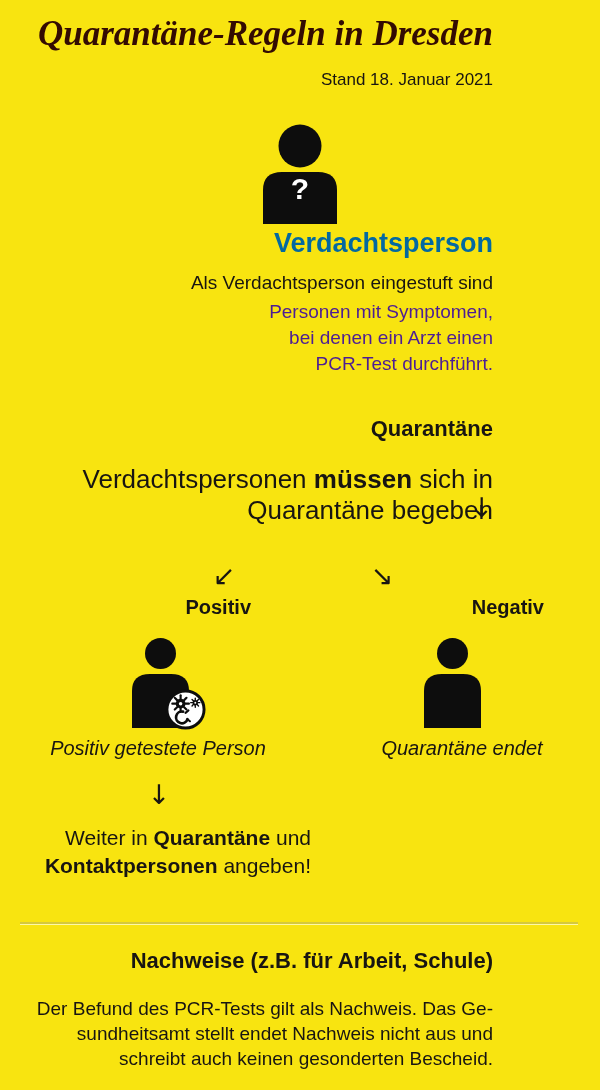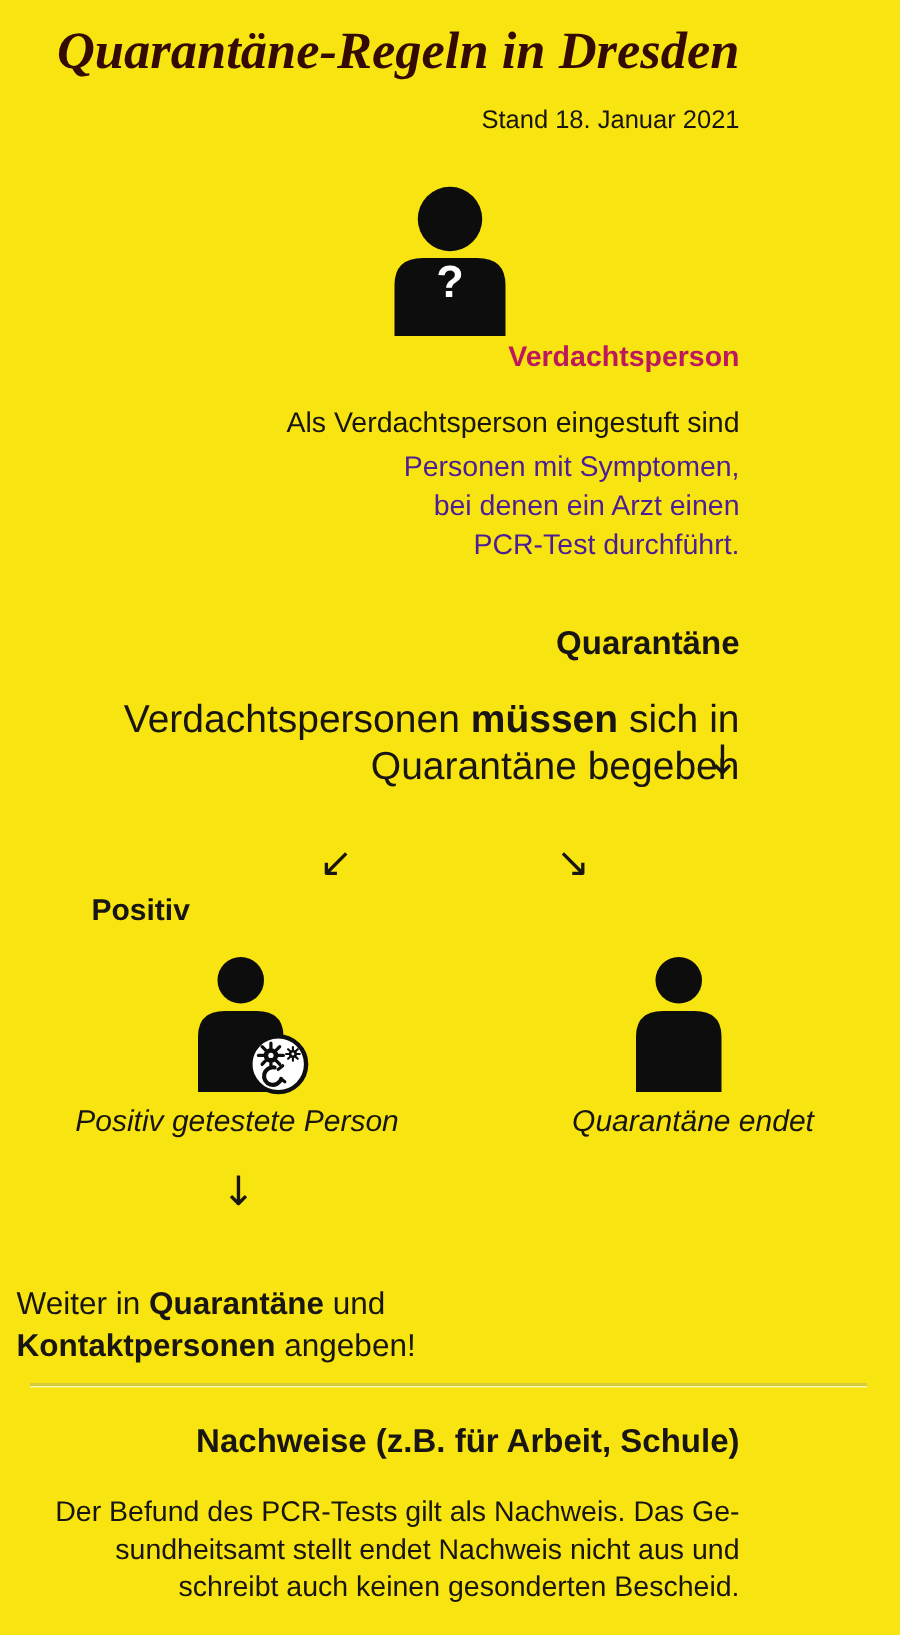--- a/index.html
+++ b/index.html
@@ -21,43 +21,43 @@
     color:#330b02;
   }
   .date-line{top:70px;font-size:17px;}
   .suspect-icon-wrap{left:261px;top:124px;width:78px;height:100px;}
   .suspect-icon-wrap svg{display:block;width:78px;height:100px;}
   .question-mark{
     position:absolute;left:0;top:48px;width:78px;
     text-align:center;color:#ffffff;
     font-size:30px;font-weight:bold;line-height:34px;
   }
-  .suspect-heading{top:228px;font-size:19px;font-weight:bold;color:#be185d;}
+  .suspect-heading{top:228px;font-size:27px;font-weight:bold;color:#0369a1;}
   .suspect-intro{top:272px;font-size:19px;}
   .suspect-red{top:299px;font-size:19px;line-height:26px;color:#4c1d95;}
   .q-heading{top:416px;font-size:22px;font-weight:bold;}
   .q-body{top:464px;font-size:26px;}
   .arrow{font-family:"DejaVu Sans", sans-serif;font-size:27px;color:#181512;}
   .arrow-down-1{top:492px;}
   .pcr-heading{top:533px;font-size:22px;font-weight:bold;}
   .arrow-left{left:204px;top:560px;width:40px;text-align:center;}
   .arrow-right{left:362px;top:560px;width:40px;text-align:center;}
-  .branch-label{top:596px;width:190px;text-align:left;font-size:20px;font-weight:bold;}
+  .branch-label{top:596px;width:190px;text-align:right;font-size:20px;font-weight:bold;}
   .positive-label{left:61px;}
   .negative-label{left:354px;}
   .person-wrap{top:638px;width:59px;height:90px;}
   .person-pos{left:131px;}
   .person-neg{left:423px;}
   .person-wrap svg.person{display:block;width:59px;height:90px;}
   .virus-badge{position:absolute;left:33px;top:50px;width:43px;height:43px;}
   .caption{top:737px;text-align:center;font-size:20px;font-style:italic;}
   .caption-pos{left:38px;width:240px;}
   .caption-neg{left:347px;width:230px;text-align:center;}
   .arrow-down-2{left:64px;top:779px;width:190px;text-align:center;}
-  .result-text{left:11px;top:824px;width:300px;text-align:left;font-size:21px;line-height:28px;margin-top:32px;}
+  .result-text{left:11px;top:824px;width:300px;text-align:right;font-size:21px;line-height:28px;}
   .divider{
     left:20px;top:922px;width:558px;height:0;
     border-top:2px solid #d5c93c;
     border-bottom:1px solid #fdf8a8;
   }
   .footer-heading{top:948px;font-size:22px;font-weight:bold;}
   .footer-body{top:996px;font-size:19px;line-height:25px;}
   b{font-weight:bold;}
 </style>
 </head>
@@ -86,20 +86,21 @@
 
   <div class="abs ctr q-heading">Quarantäne</div>
   <div class="abs ctr q-body"><span>Verdachtspersonen </span><b>müssen</b><span> sich in Quarantäne begeben</span></div>
 
   <div class="abs ctr arrow arrow-down-1">↓</div>
 
   <div class="abs arrow arrow-left">↙</div>
   <div class="abs arrow arrow-right">↘</div>
 
   <div class="abs branch-label positive-label">Positiv</div>
+  <div class="abs branch-label negative-label">Negativ</div>
 
   <div class="abs person-wrap person-pos">
     <svg class="person" viewBox="0 0 59 90" xmlns="http://www.w3.org/2000/svg">
       <circle cx="29.5" cy="15.5" r="15.5" fill="#0d0d0d"></circle>
       <path d="M1 90 V53 Q1 36 19 36 H40 Q58 36 58 53 V90 Z" fill="#0d0d0d"></path>
     </svg>
     <svg class="virus-badge" viewBox="0 0 44 44" xmlns="http://www.w3.org/2000/svg">
       <circle cx="22" cy="22" r="19" fill="#ffffff" stroke="#0d0d0d" stroke-width="3"></circle>
       <g transform="translate(17,16)">
         <g stroke="#0d0d0d" stroke-width="2.2" stroke-linecap="round">

